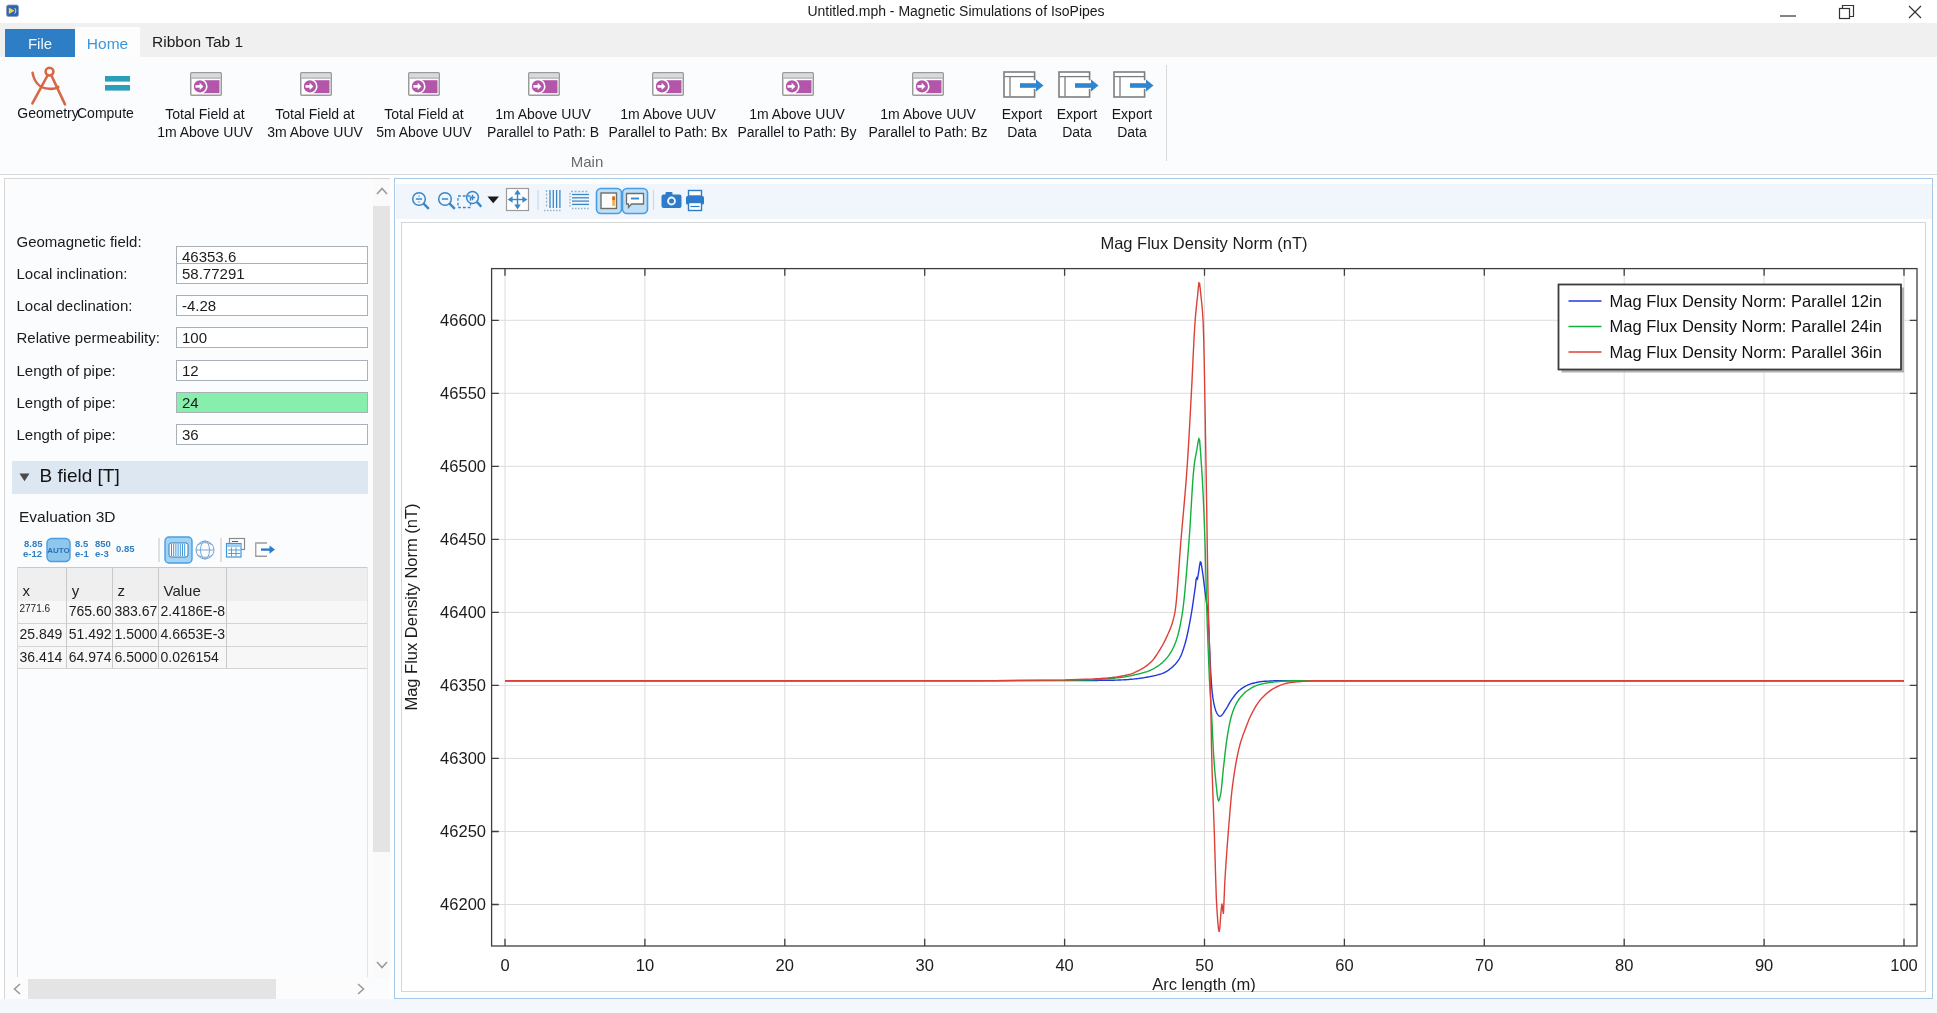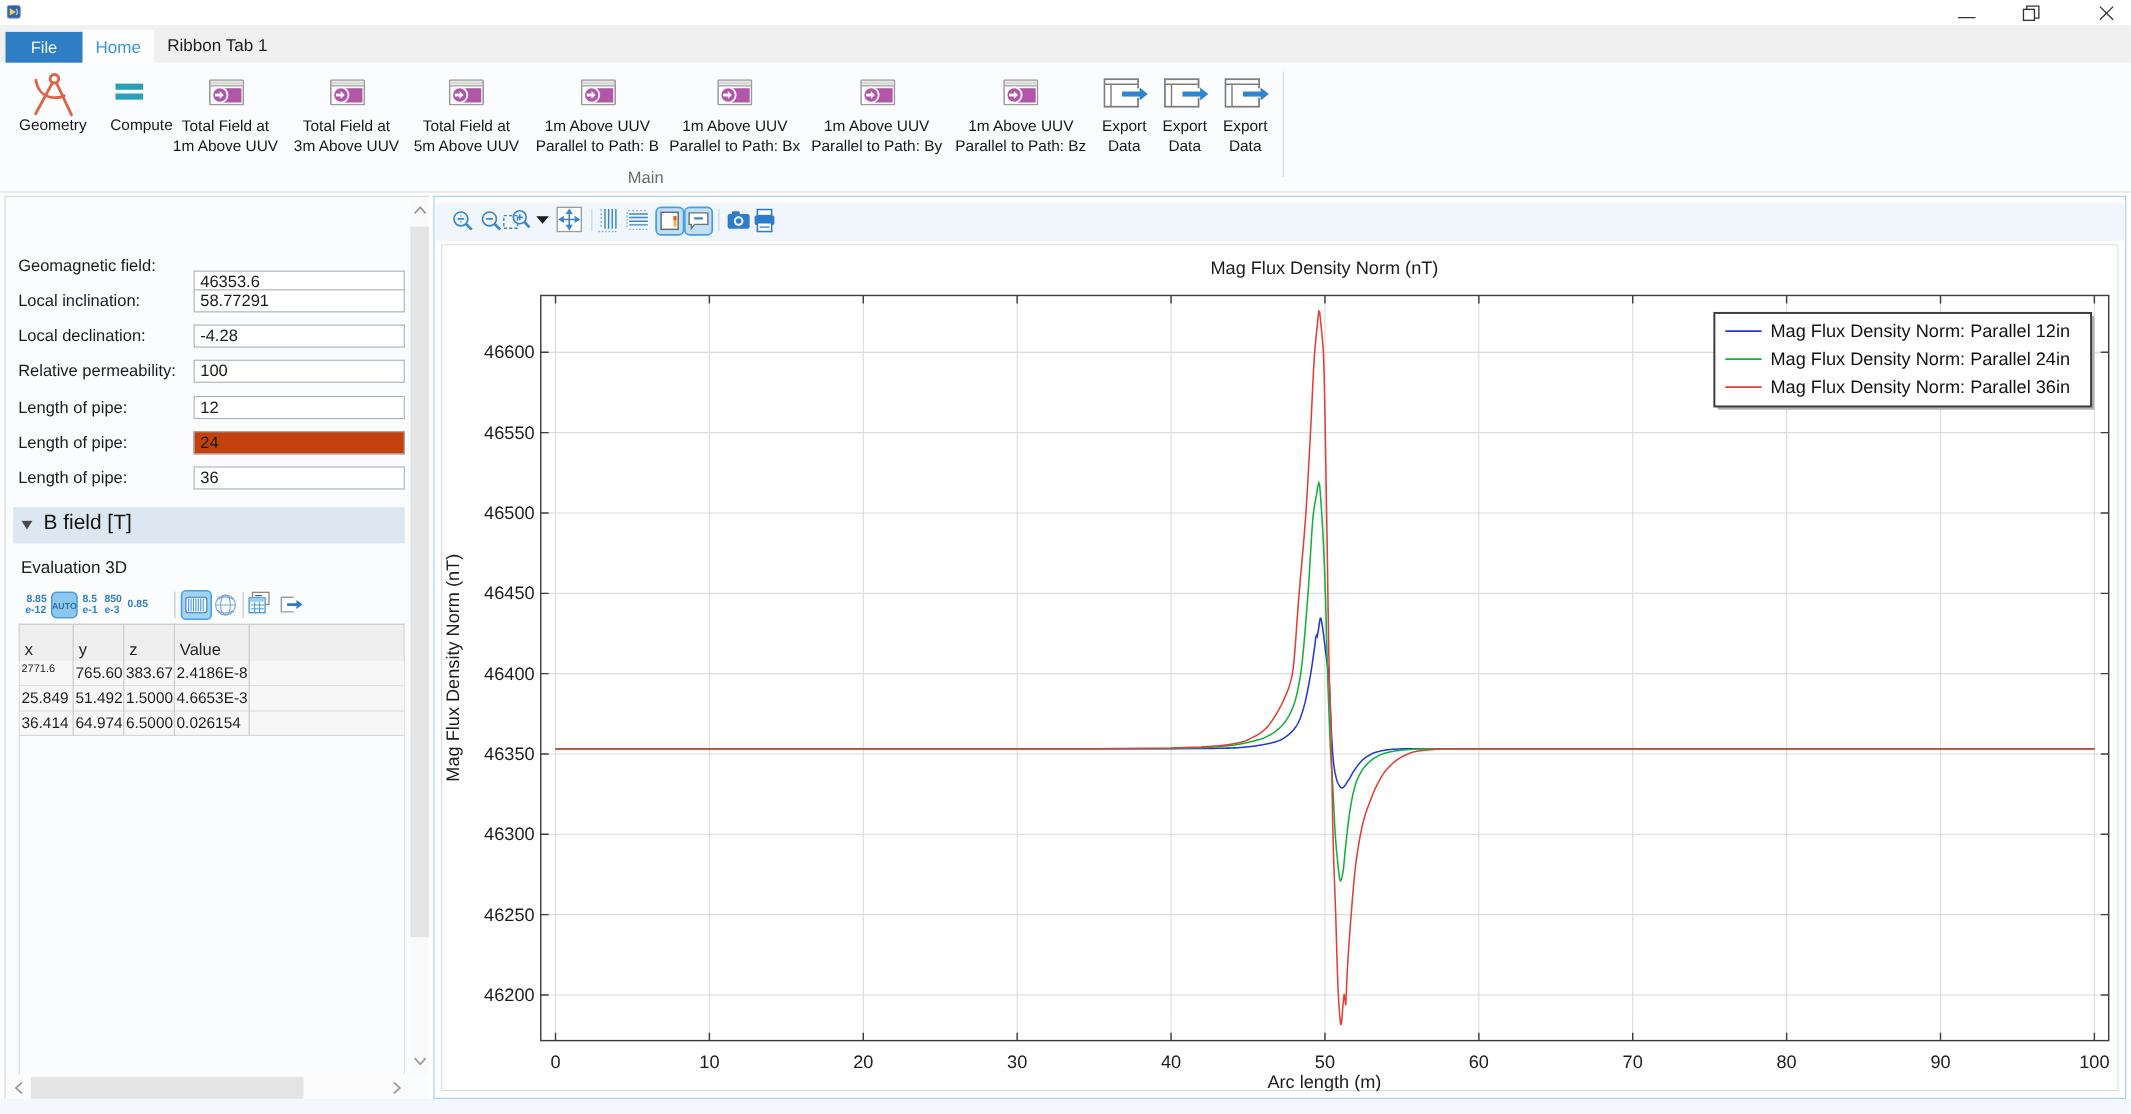--- a/index.html
+++ b/index.html
@@ -5,20 +5,21 @@
 .abs{position:absolute;}
 </style></head>
 <body>
 
 <div class="abs" style="left:0;top:0;width:1937px;height:23px;background:#ffffff;">
  <svg class="abs" style="left:6px;top:4px" width="13" height="14" viewBox="0 0 13 14">
    <rect x="0.5" y="1" width="12" height="11.5" rx="2" fill="#2f64b4" stroke="#8798bc" stroke-width="0.8"></rect>
    <path d="M2.8 3.6 L8.6 6.8 L2.8 10 Z" fill="#e8d44d"></path>
    <path d="M8.6 4 A3.8 3.8 0 0 1 8.6 9.6" fill="none" stroke="#cfe3ff" stroke-width="1"></path>
  </svg>
+ <div class="abs" style="left:0;top:3px;width:1912px;text-align:center;font-size:14px;color:#191919;">Untitled.mph - Magnetic Simulations of IsoPipes</div>
  <svg class="abs" style="left:1770px;top:0" width="160" height="23" viewBox="0 0 160 23">
    <line x1="10" y1="16" x2="26" y2="16" stroke="#333" stroke-width="1.2"></line>
    <rect x="69.5" y="8.5" width="10" height="10" fill="none" stroke="#333" stroke-width="1.2"></rect>
    <path d="M72.5 8.5 L72.5 5.5 L83.5 5.5 L83.5 16.5 L79.5 16.5" fill="none" stroke="#333" stroke-width="1.2"></path>
    <path d="M139 6 L151 18 M151 6 L139 18" stroke="#333" stroke-width="1.2"></path>
  </svg>
 </div>
 
 <div class="abs" style="left:0;top:23px;width:1937px;height:34px;background:#f0f0f0;"></div>
 <div class="abs" style="left:75px;top:27px;width:65px;height:35px;background:#fdfdfe;color:#3a97dd;font-size:15.5px;text-align:center;line-height:33px;">Home</div>
@@ -32,21 +33,21 @@
    <path d="M25.2 11 L39 40.4"></path>
    <path d="M6.6 8.9 C 8 17, 13 24.3, 23 24.8 C 28 25, 30.5 24.4, 32.3 23"></path>
   </g>
  </svg>
  <div class="abs" style="left:8px;top:48px;width:80px;text-align:center;font-size:14px;color:#16161d;">Geometry</div>
 
  <svg class="abs" style="left:104px;top:18px" width="27" height="17" viewBox="0 0 27 17">
   <rect x="1" y="1" width="25" height="5.6" fill="#2aa0b8"></rect>
   <rect x="1" y="10" width="25" height="5.6" fill="#2aa0b8"></rect>
  </svg>
- <div class="abs" style="left:77px;top:48px;width:80px;text-align:right;font-size:14px;color:#16161d;">Compute</div>
+ <div class="abs" style="left:77px;top:48px;width:80px;text-align:left;font-size:14px;color:#16161d;">Compute</div>
 
  <svg class="abs" style="left:190px;top:15px" width="32" height="24" viewBox="0 0 32 24">
   <rect x="0.75" y="0.75" width="30.5" height="22.5" rx="1" fill="#ffffff" stroke="#9b9b9b" stroke-width="1.5"></rect>
   <rect x="1.8" y="2" width="28.4" height="3" fill="#dadada"></rect>
   <line x1="1.5" y1="6" x2="30.5" y2="6" stroke="#9b9b9b" stroke-width="1.2"></line>
   <rect x="13.2" y="8.2" width="16.3" height="13" fill="#b356aa"></rect>
   <circle cx="9.9" cy="14.4" r="6.9" fill="#b356aa" stroke="#ffffff" stroke-width="1.6"></circle>
   <rect x="5.4" y="13.1" width="5" height="2.6" fill="#ffffff"></rect>
   <path d="M9.7 10.7 L13.4 14.4 L9.7 18.1 Z" fill="#ffffff"></path>
  </svg>
@@ -147,21 +148,21 @@
     <div class="abs" style="left:171px;top:51.5px;width:192px;height:21px;background:#fff;border:1px solid #a9b0b7;font-size:15px;line-height:19px;color:#1b1b1b;padding-left:5px;margin-top:15px;">46353.6</div>
     <div class="abs" style="left:11.5px;top:83.8px;height:21px;line-height:21px;font-size:15px;color:#1b1b1b;">Local inclination:</div>
     <div class="abs" style="left:171px;top:83.8px;width:192px;height:21px;background:#fff;border:1px solid #a9b0b7;font-size:15px;line-height:19px;color:#1b1b1b;padding-left:5px;">58.77291</div>
     <div class="abs" style="left:11.5px;top:116.1px;height:21px;line-height:21px;font-size:15px;color:#1b1b1b;">Local declination:</div>
     <div class="abs" style="left:171px;top:116.1px;width:192px;height:21px;background:#fff;border:1px solid #a9b0b7;font-size:15px;line-height:19px;color:#1b1b1b;padding-left:5px;">-4.28</div>
     <div class="abs" style="left:11.5px;top:148.4px;height:21px;line-height:21px;font-size:15px;color:#1b1b1b;">Relative permeability:</div>
     <div class="abs" style="left:171px;top:148.4px;width:192px;height:21px;background:#fff;border:1px solid #a9b0b7;font-size:15px;line-height:19px;color:#1b1b1b;padding-left:5px;">100</div>
     <div class="abs" style="left:11.5px;top:180.7px;height:21px;line-height:21px;font-size:15px;color:#1b1b1b;">Length of pipe:</div>
     <div class="abs" style="left:171px;top:180.7px;width:192px;height:21px;background:#fff;border:1px solid #a9b0b7;font-size:15px;line-height:19px;color:#1b1b1b;padding-left:5px;">12</div>
     <div class="abs" style="left:11.5px;top:213.0px;height:21px;line-height:21px;font-size:15px;color:#1b1b1b;">Length of pipe:</div>
-    <div class="abs" style="left:171px;top:213.0px;width:192px;height:21px;background:#c2410c;border:1px solid #a9b0b7;font-size:15px;line-height:19px;color:#1b1b1b;padding-left:5px;">24</div>
+    <div class="abs" style="left:171px;top:213.0px;width:192px;height:21px;background:#86efac;border:1px solid #a9b0b7;font-size:15px;line-height:19px;color:#1b1b1b;padding-left:5px;">24</div>
     <div class="abs" style="left:11.5px;top:245.3px;height:21px;line-height:21px;font-size:15px;color:#1b1b1b;">Length of pipe:</div>
     <div class="abs" style="left:171px;top:245.3px;width:192px;height:21px;background:#fff;border:1px solid #a9b0b7;font-size:15px;line-height:19px;color:#1b1b1b;padding-left:5px;">36</div>
  <div class="abs" style="left:7px;top:281.5px;width:356px;height:33px;background:#dde7f2;">
   <svg class="abs" style="left:6.5px;top:12.5px" width="11" height="9" viewBox="0 0 11 9">
         <path d="M0.5 0.5 L10.5 0.5 L5.5 8.3 Z" fill="#4a4a4a"></path>
       </svg>
   <div class="abs" style="left:27.5px;top:4px;font-size:19px;color:#131313;">B field [T]</div>
  </div>
  <div class="abs" style="left:14px;top:329px;font-size:15.5px;color:#1b1b1b;">Evaluation 3D</div>
 

